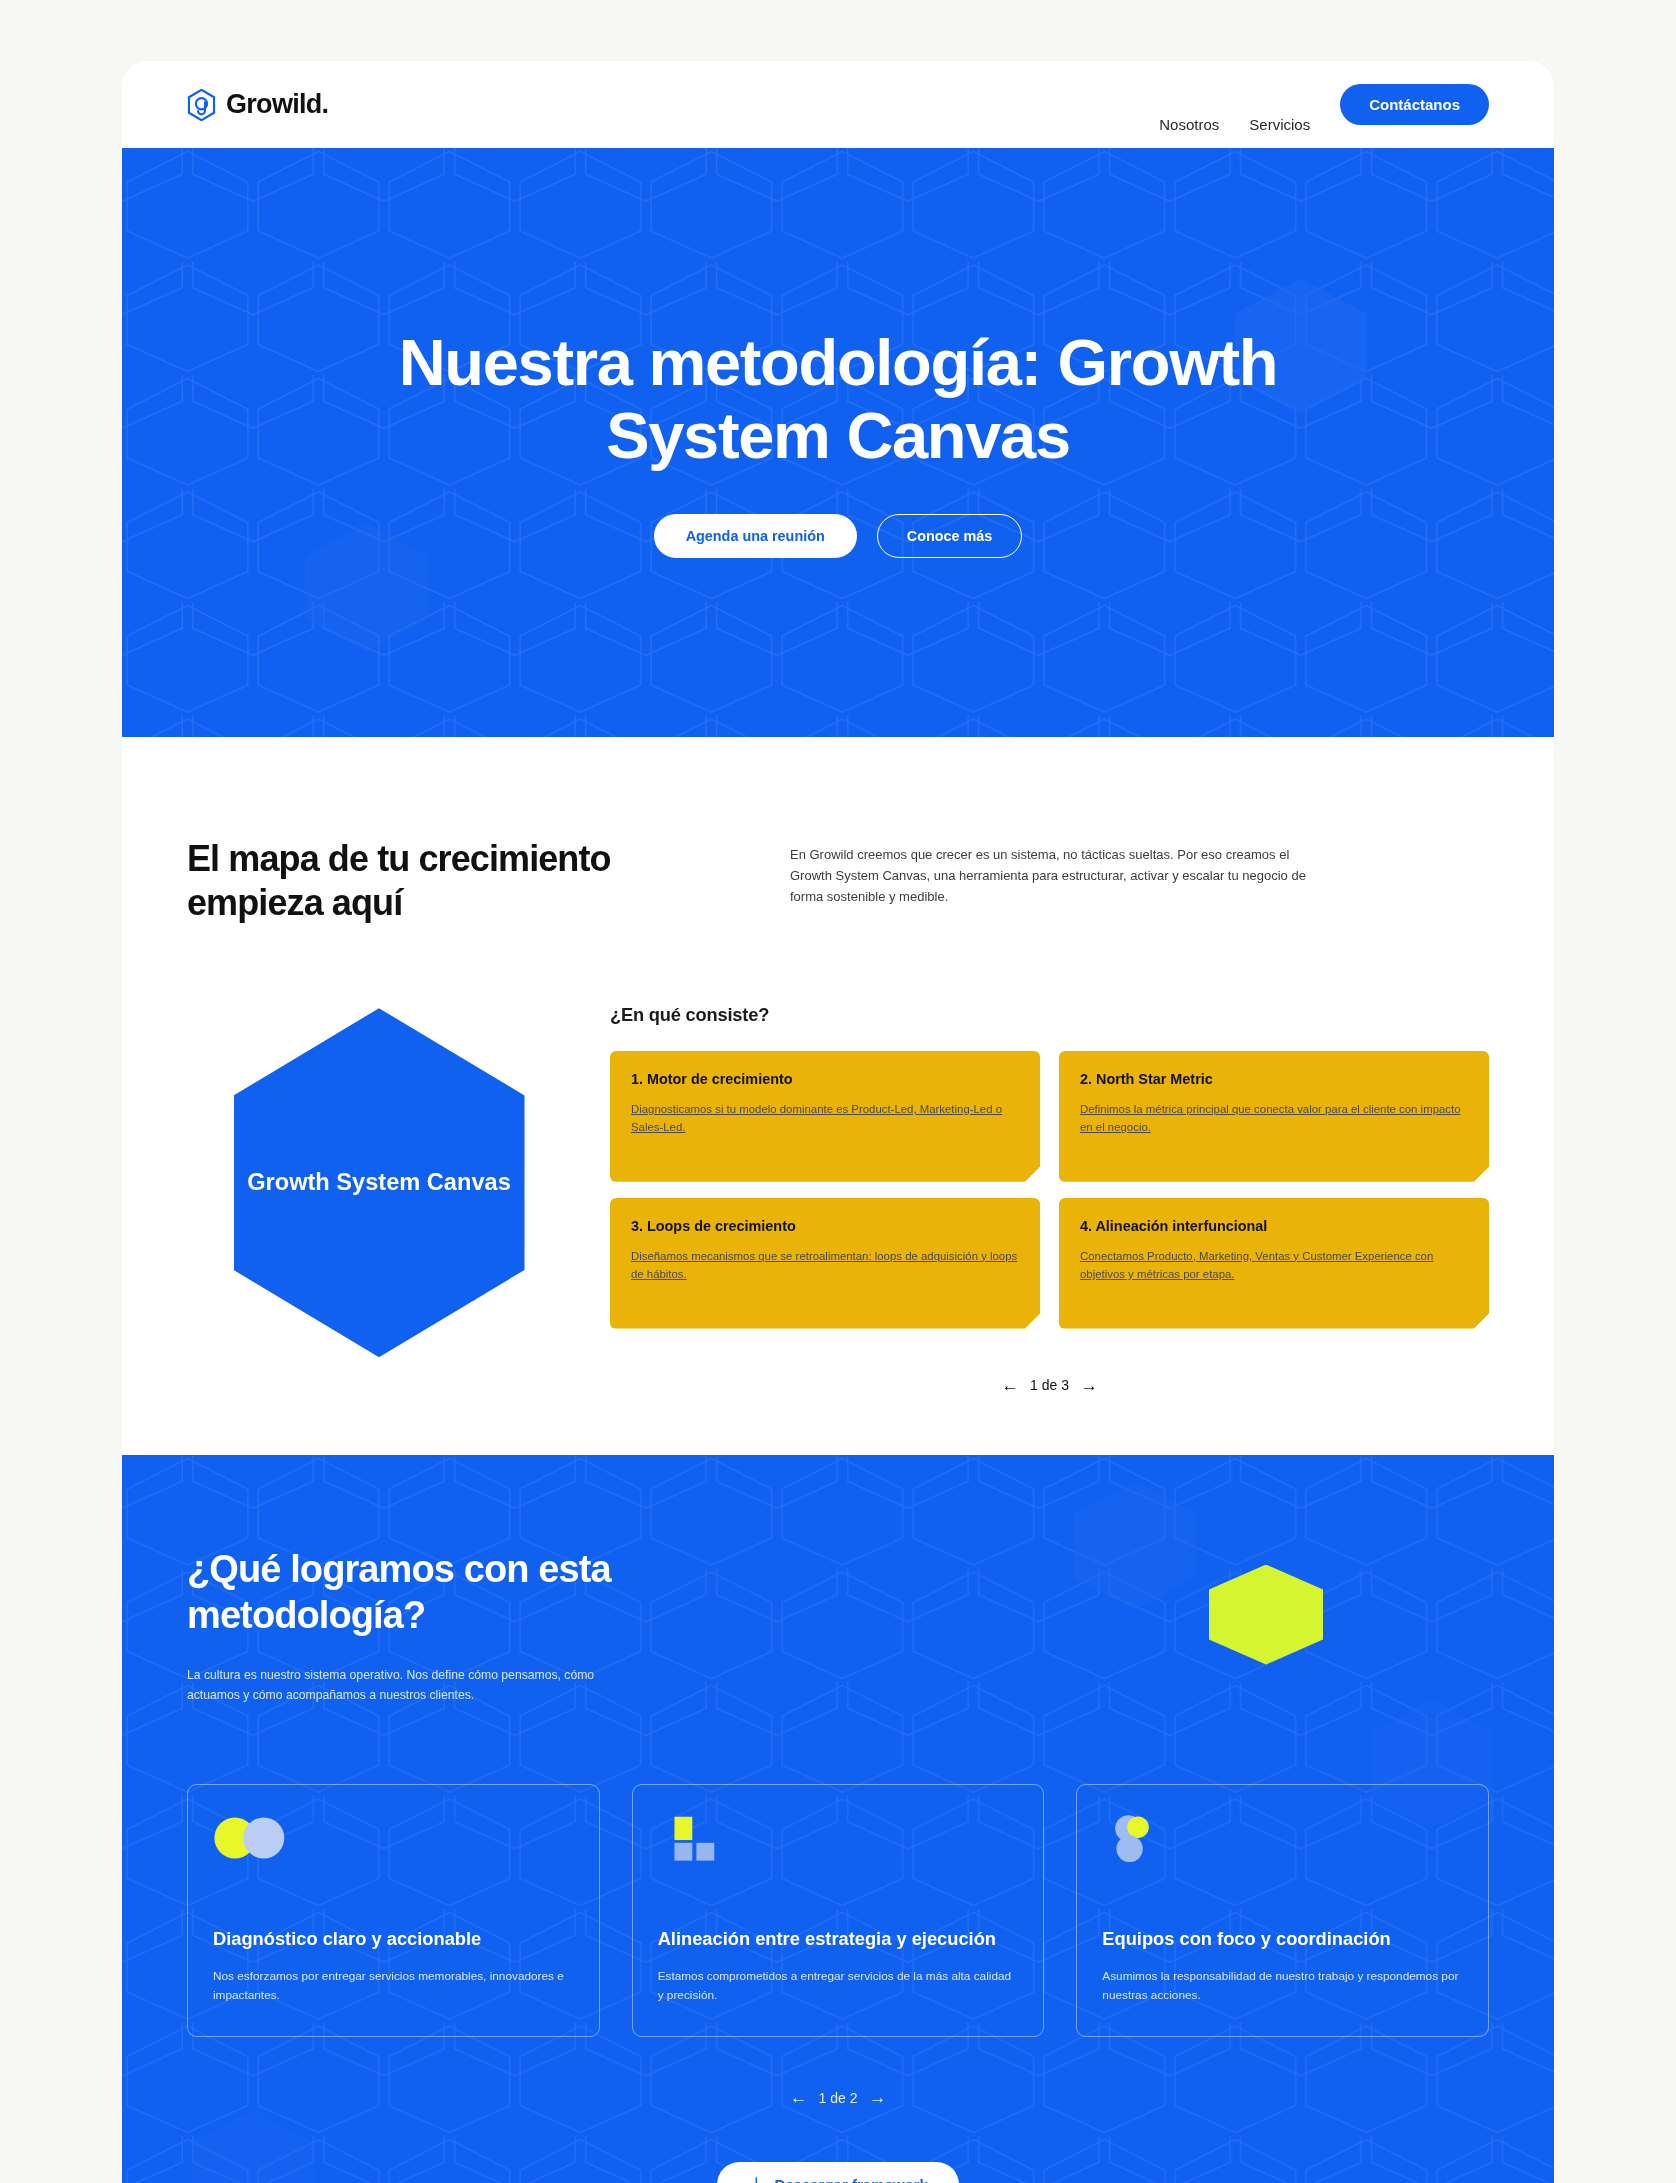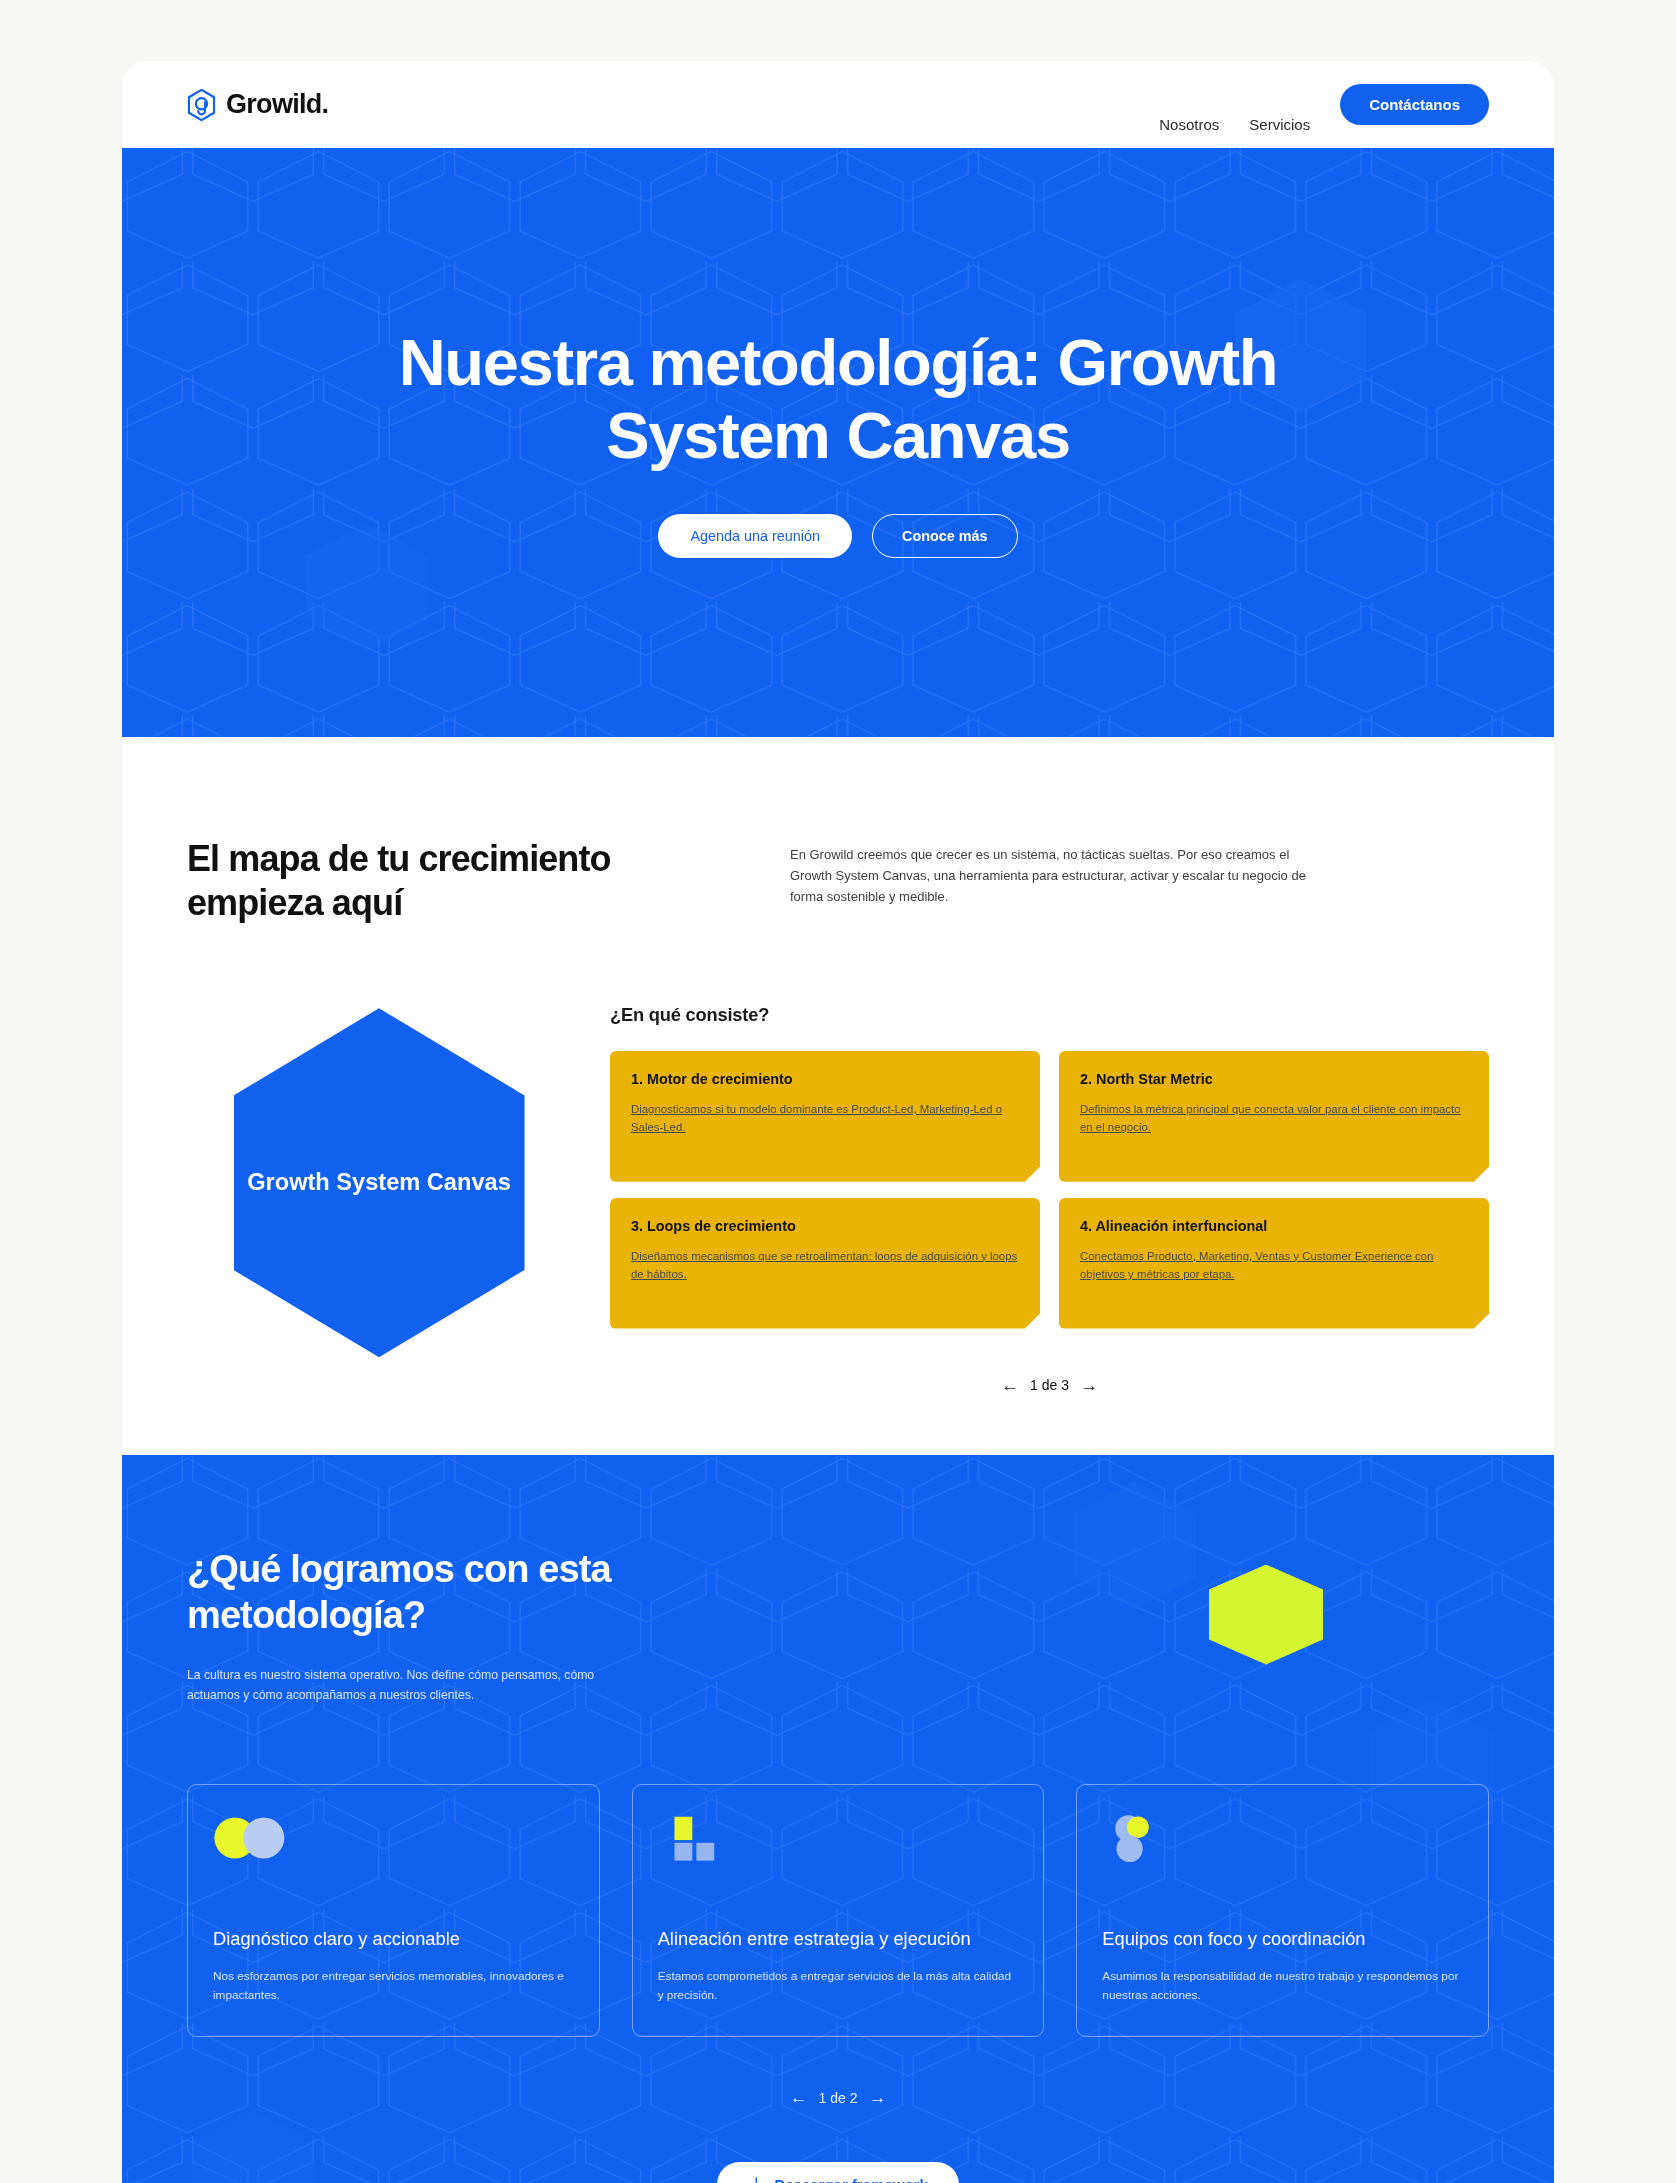--- a/index.html
+++ b/index.html
@@ -43,21 +43,21 @@
     display:flex; flex-direction:column; align-items:center; justify-content:center;
   }
   .hero-bg { position:absolute; inset:0; opacity:.30; }
   .hero h1 {
     position:relative; z-index:2;
     color:#fff; font-size:65px; line-height:1.12; font-weight:700;
     text-align:center; letter-spacing:-1.3px; max-width:961px;
   }
   .hero-btns { position:relative; z-index:2; display:flex; gap:20px; margin-top:42px; }
   .btn-white {
-    background:#fff; color:#1161f0; font-size:14.4px; font-weight:400;
+    background:#fff; color:#1161f0; font-size:14.4px; font-weight:700;
     padding:13px 32px; border-radius:436px; border:none; cursor:pointer;
     font-family:inherit; white-space:nowrap;
   }
   .btn-outline {
     background:transparent; color:#fff; font-size:14.4px; font-weight:600;
     padding:13px 29px; border-radius:436px; border:1.3px solid #ffffff; cursor:pointer;
     font-family:inherit; white-space:nowrap;
   }
 
   
@@ -110,21 +110,21 @@
     background:#d6f531; border-radius:7.9px;
     clip-path:polygon(50% 0%, 100% 25%, 100% 75%, 50% 100%, 0% 75%, 0% 25%);
     z-index:2;
   }
   .bcards { display:grid; grid-template-columns:repeat(3,1fr); gap:32px; margin-top:79px; }
   .bcard {
     border:0.9px solid rgba(255,255,255,.42); border-radius:9.6px;
     padding:29px 25px 31px 25px; min-height:227px;
   }
   .bicon { height:48px; margin-bottom:65px; }
-  .bcard h4 { color:#fff; font-size:18.3px; font-weight:400; line-height:1.22; margin-bottom:16.6px; }
+  .bcard h4 { color:#fff; font-size:18.3px; font-weight:700; line-height:1.22; margin-bottom:16.6px; }
   .bcard p { color:#d6e4ff; font-size:11.8px; line-height:1.62; }
 
   .pager-light { display:flex; align-items:center; justify-content:center; gap:11.4px; margin-top:52px; }
   .pager-light .arrow { font-size:17.5px; color:#eaf1ff; cursor:pointer; line-height:1; }
   .pager-light .count { font-size:14px; color:#eaf1ff; }
 
   .dl-wrap { display:flex; justify-content:center; margin-top:55px; }
   .btn-dl {
     background:#fff; color:#1161f0; font-size:15px; font-weight:600;
     padding:14px 31px; border-radius:436px; border:none; cursor:pointer;

